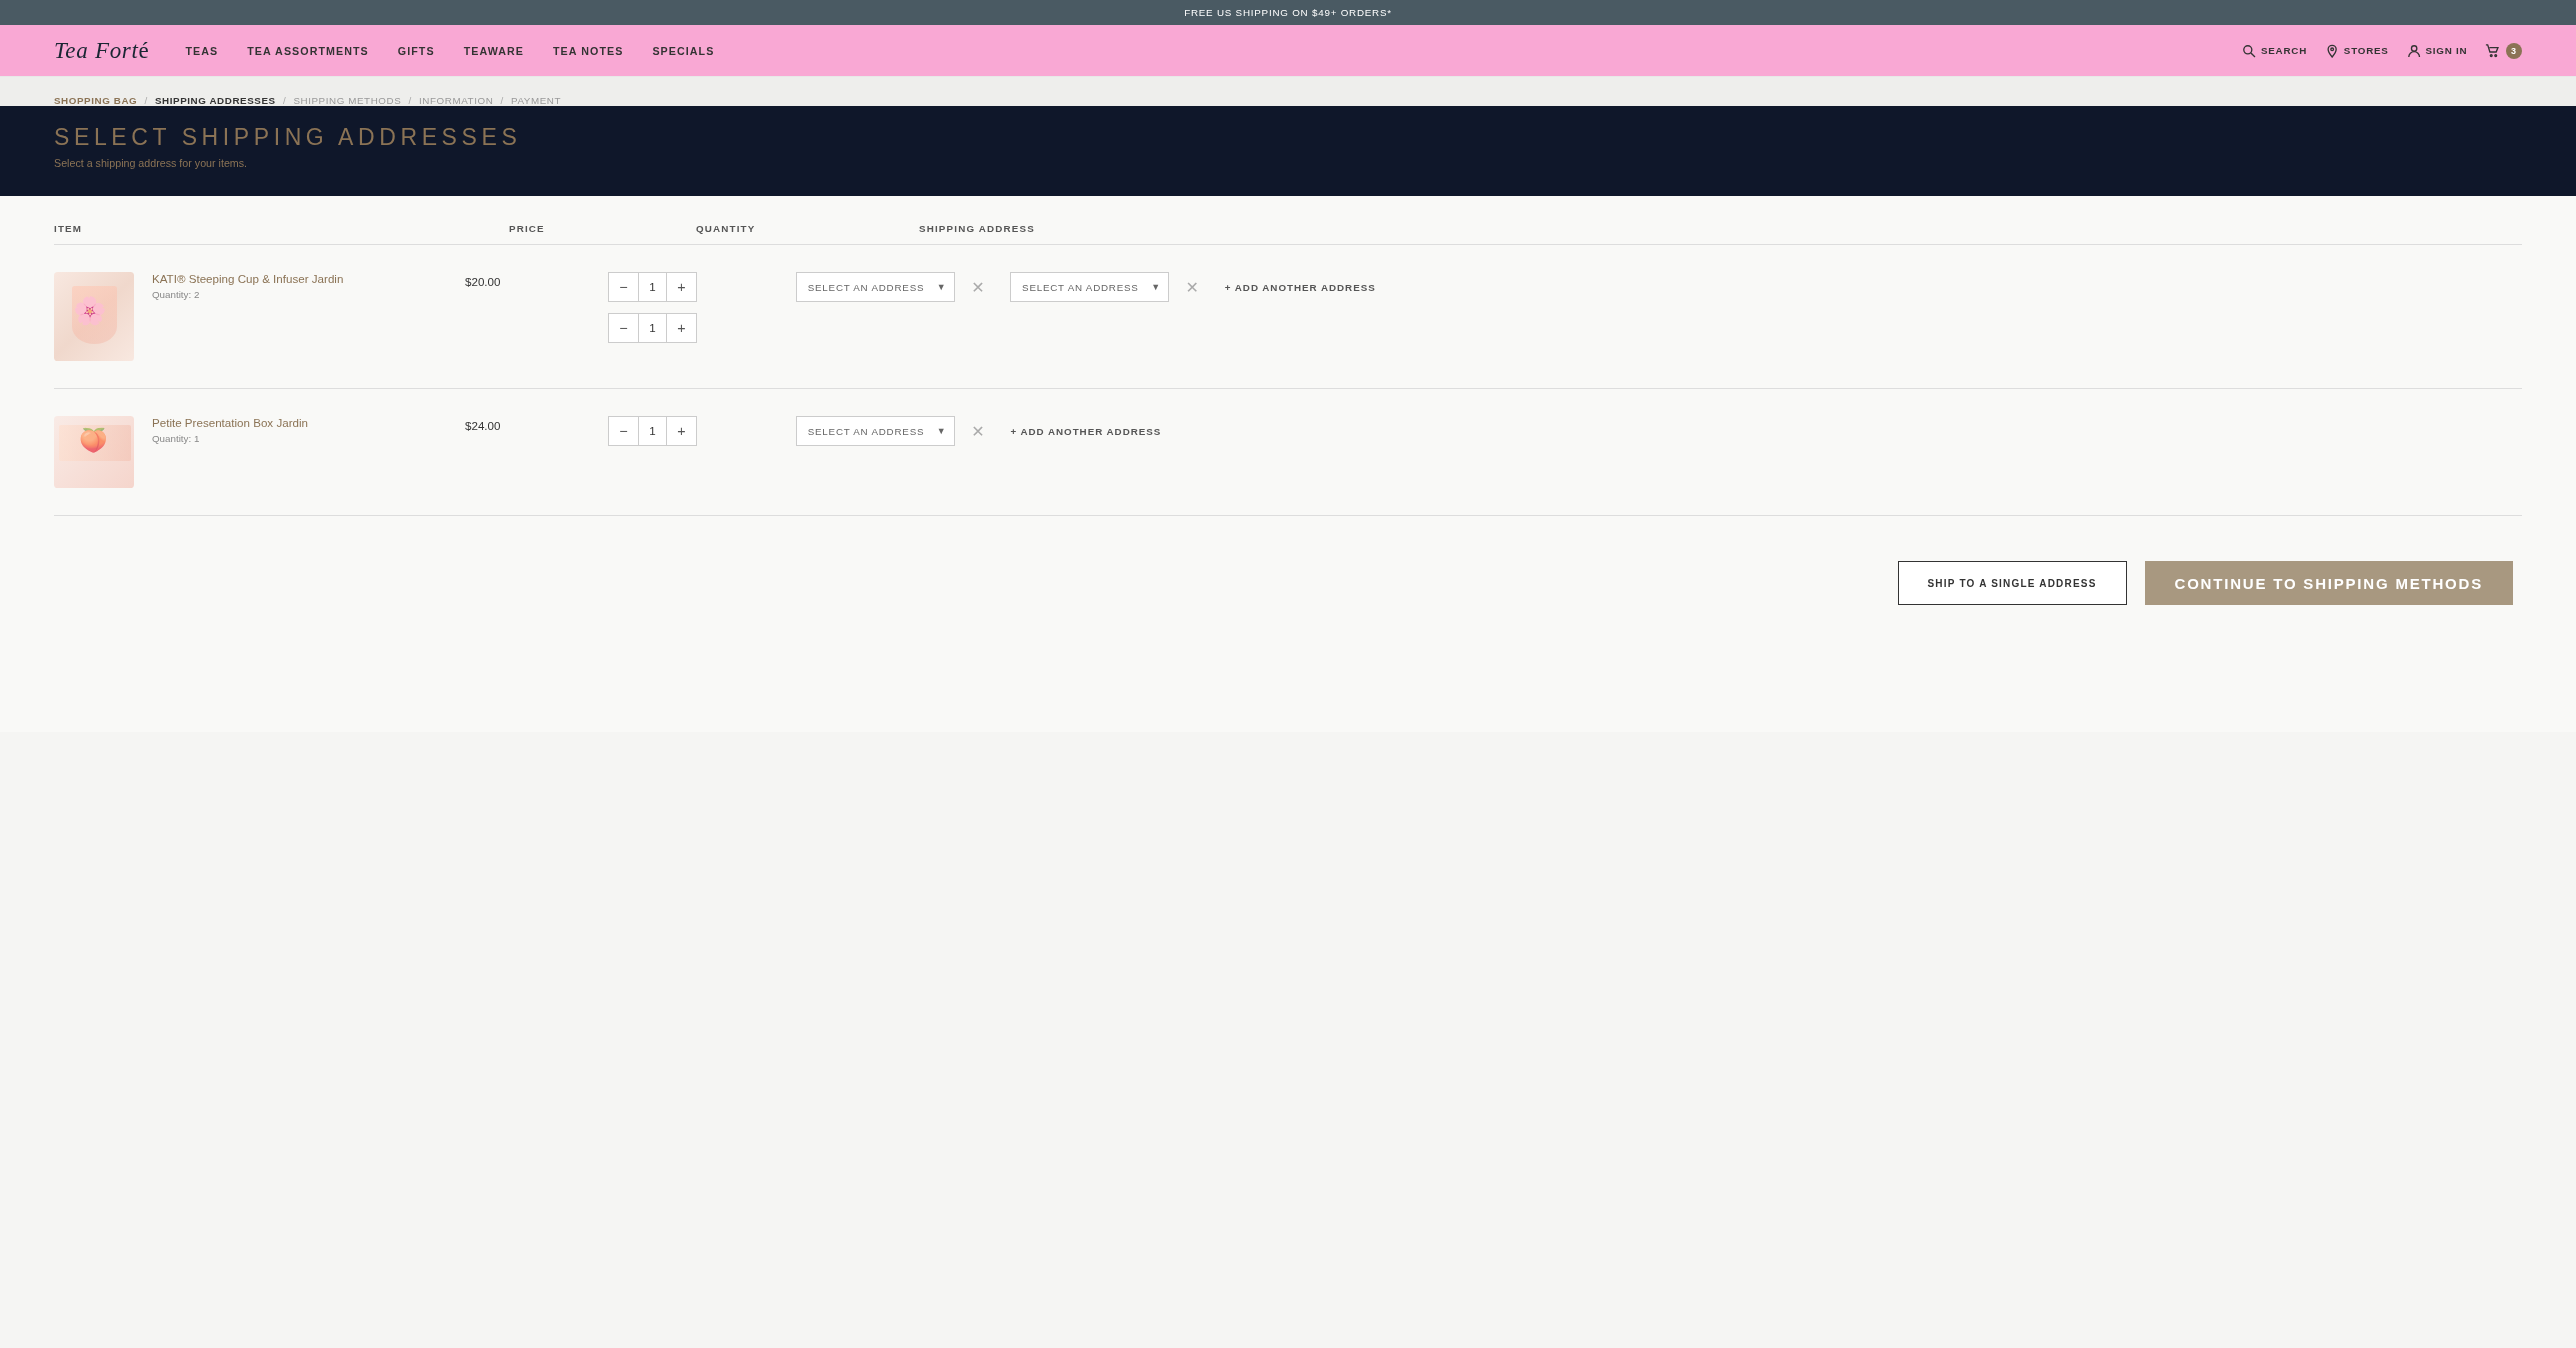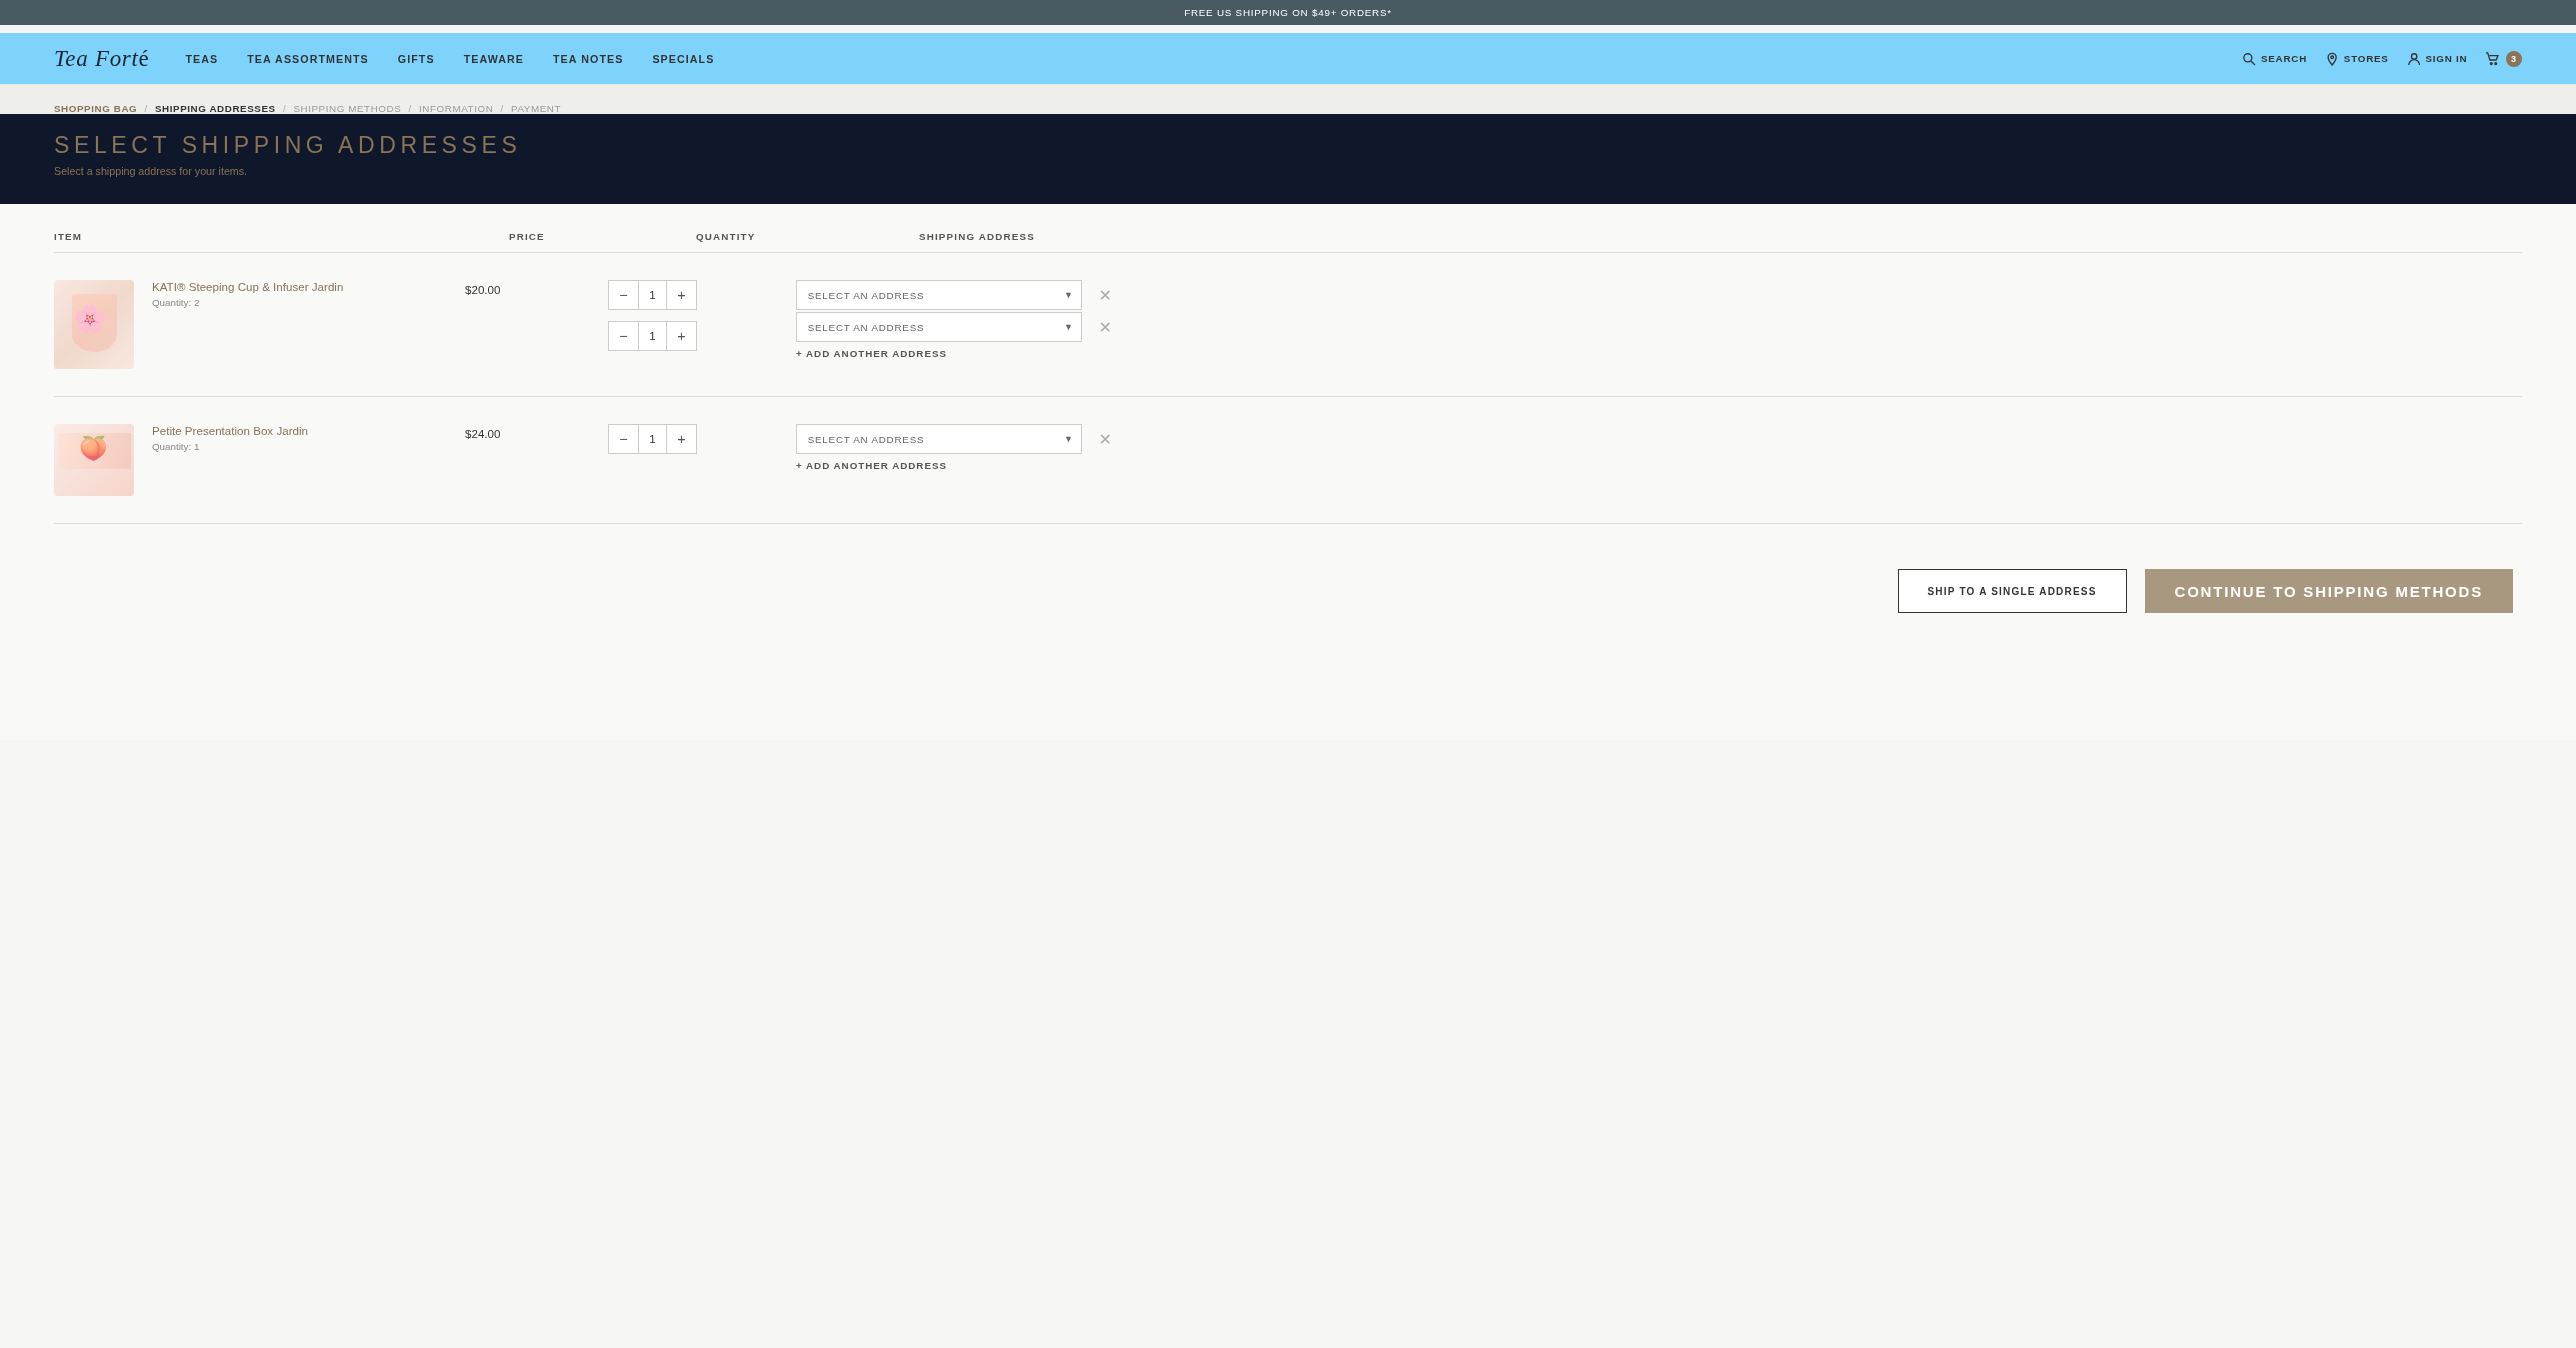--- a/index.html
+++ b/index.html
@@ -11,27 +11,26 @@
       color: #fff;
       text-align: center;
       padding: 7.2px 0;
       font-size: 9.8px;
       letter-spacing: 0.08em;
       font-family: Arial, sans-serif;
     }
 
     
     .header {
-      background: #7dd3fc;
+      background: #f9a8d4;
       display: flex;
       align-items: center;
       justify-content: space-between;
       padding: 12.5px 54px;
       border-bottom: 0.9px solid #e8e8e8;
-      margin-top: 8px;
     }
     .logo {
       font-family: Georgia, serif;
       font-size: 23px;
       letter-spacing: 0.03em;
       color: #1a2633;
       font-style: italic;
       font-weight: normal;
       white-space: nowrap;
     }
@@ -261,22 +260,22 @@
       color: #333;
       border-left: 0.9px solid #ccc;
       border-right: 0.9px solid #ccc;
       height: 30px;
       line-height: 30px;
     }
 
     
     .shipping-col {
       display: flex;
-      flex-direction: column;
-      gap: 2px;
+      flex-direction: row;
+      gap: 20px;
       padding-left: 9px;
     }
     .addr-row {
       display: flex;
       align-items: center;
       gap: 10.7px;
     }
     .addr-select-wrap {
       position: relative;
       flex: 1;

